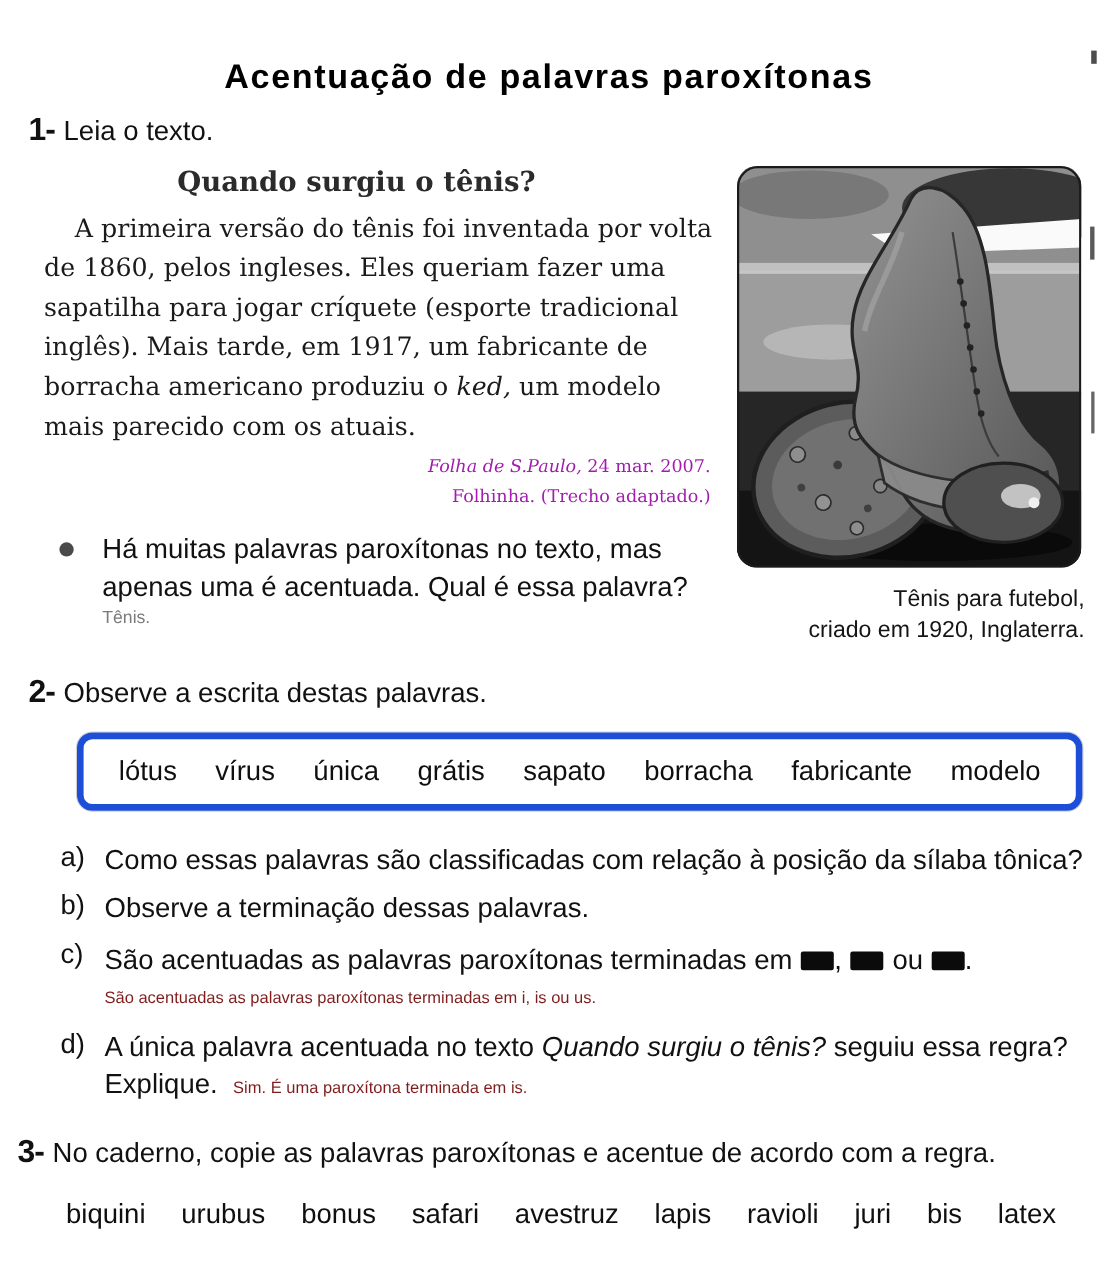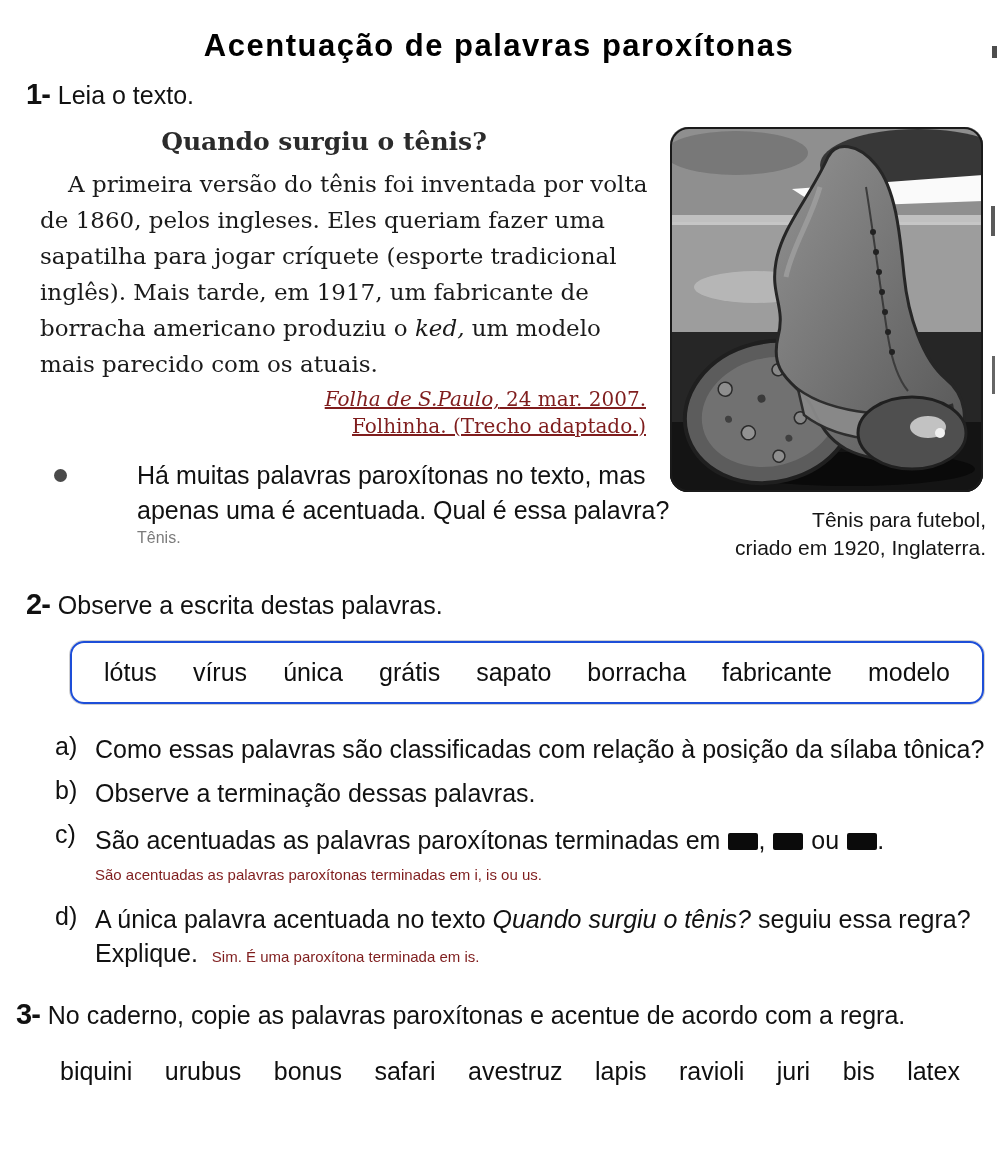--- a/index.html
+++ b/index.html
@@ -1,20 +1,20 @@
 <!DOCTYPE html>
 <html><head>
 <meta charset="utf-8">
 <style>
   * { margin:0; padding:0; box-sizing:border-box; }
   body {
     width:998px; height:1165px; background:#ffffff; color:#111;
     font-family:"Liberation Sans", sans-serif; position:relative; overflow:hidden;
   }
-  .page { position:relative; width:998px; height:1165px; padding-top:28px; }
+  .page { position:relative; width:998px; height:1165px; padding-top:52px; }
 
   .page-title {
     text-align:center; font-weight:bold; font-size:31px; letter-spacing:1.5px;
     color:#000;
   }
 
   
   .q-row { display:flex; align-items:baseline; margin-left:26px; }
   .q-num { font-weight:bold; font-size:29px; letter-spacing:-1px; margin-right:8px; }
   .q-prompt { font-size:25px; }
@@ -26,43 +26,43 @@
   .reading-col { width:648px; padding-left:40px; }
   .reading-heading {
     font-family:"DejaVu Serif", serif; font-weight:bold; font-size:25px;
     color:#2b2b2b; text-align:center; margin-right:40px;
   }
   .reading-body {
     font-family:"DejaVu Serif", serif; font-size:23px; line-height:36px;
     color:#1a1a1a; margin-top:10px; text-indent:28px;
   }
   .attribution {
-    font-family:"DejaVu Serif", serif; font-size:20px; line-height:27px;
-    text-align:right; margin-top:4px; padding-right:2px; color:#7f1d1d;text-decoration:underline;
-  }
-  .bullet-row { display:flex; margin-top:18px; padding-left:14px;gap:44px; }
+    font-family:"DejaVu Serif", serif; font-size:16px; line-height:27px;
+    text-align:right; margin-top:4px; padding-right:2px; color:#a21caf;
+  }
+  .bullet-row { display:flex; margin-top:18px; padding-left:14px; }
   .bullet-dot {
     width:13px; height:13px; border-radius:50%; background:#4a4a4a;
     margin-top:11px; margin-right:26px; flex:0 0 13px;
   }
   .bullet-text { font-size:25px; line-height:35px; width:575px; }
   .answer { font-size:16px; color:#7b7b7b; }
   .answer-dark { font-size:15px; color:#7f1d1d; }
   .bullet-answer { margin-top:1px; }
 
   .photo-col { width:358px; margin-left:22px; }
   .photo-caption {
     font-size:21px; line-height:28px; text-align:right; padding-right:12px;
     margin-top:10px; color:#151515;
   }
 
   
   .q2-row { margin-top:26px; }
   .word-box {
-    margin:20px 14px 0 70px; border:2px solid #1d4ed8; border-radius:14px;
+    margin:20px 14px 0 70px; border:6px solid #1d4ed8; border-radius:14px;
     padding:15px 32px; display:flex; justify-content:space-between;
     box-shadow:0 0 0 1px #cfcfcf;
   }
   .word-box .word, .word-row .word { font-size:25px; color:#0f0f0f; }
 
   .items { margin-top:28px; }
   .item { display:flex; margin-left:55px; }
   .item + .item { margin-top:10px; }
   .item-label { font-size:25px; width:40px; flex:0 0 40px; }
   .item-body { font-size:25px; line-height:34px; width:880px; }

